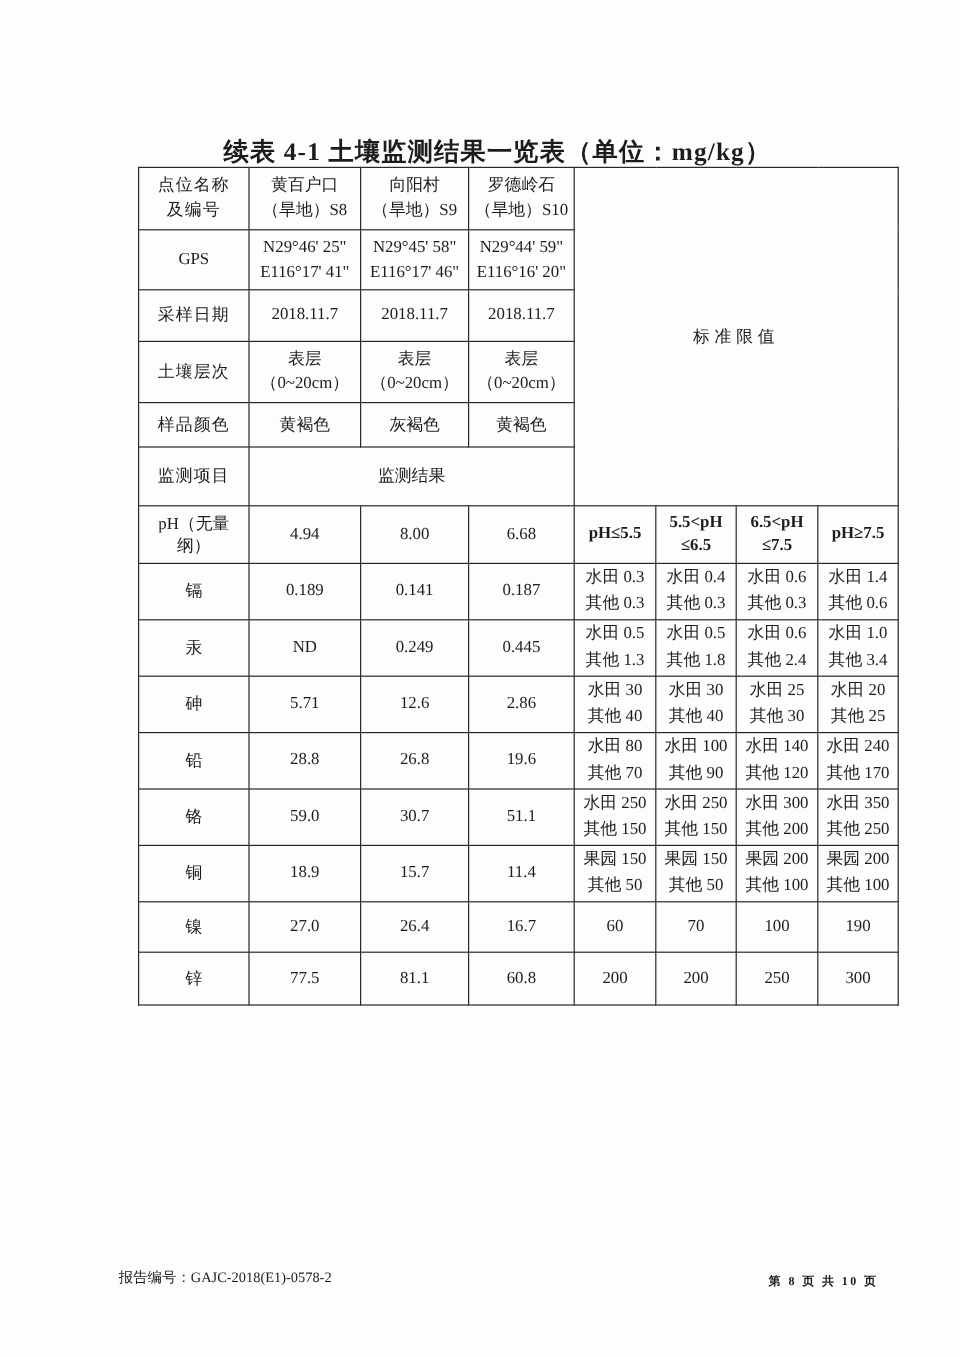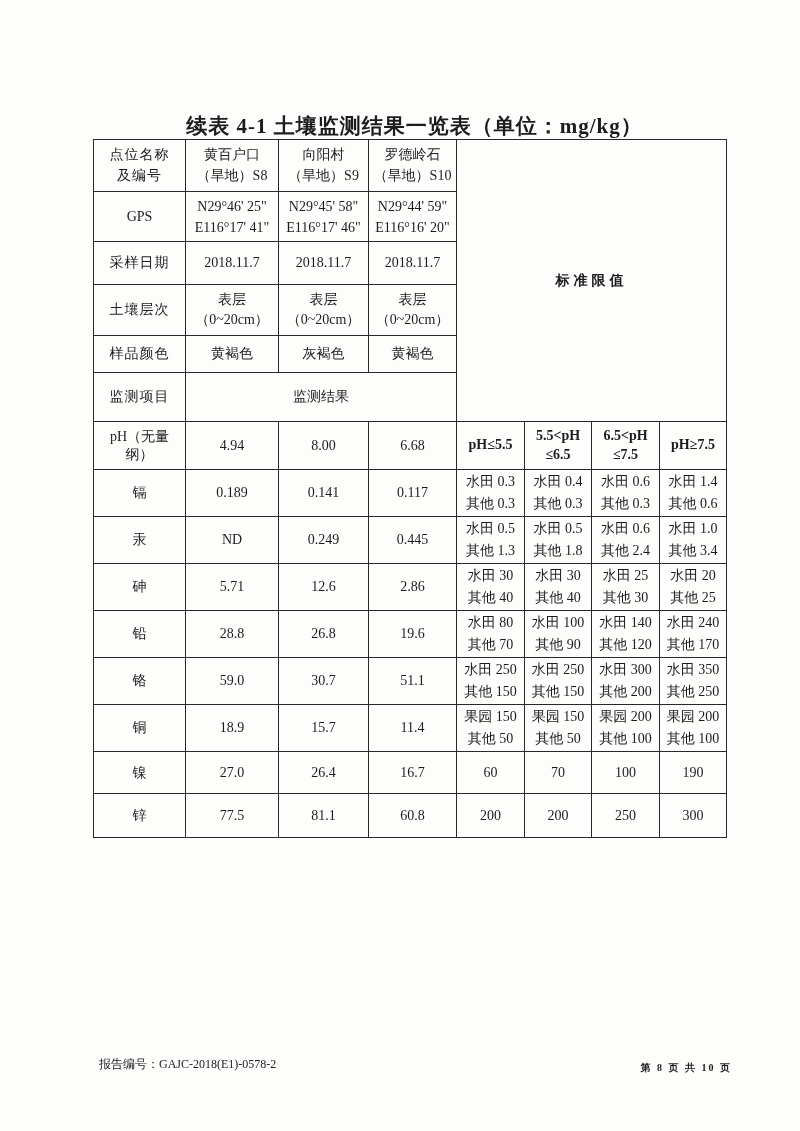--- a/index.html
+++ b/index.html
@@ -19,37 +19,37 @@
     position:absolute;
     top:112px; left:98px; width:633px;
     text-align:center;
     font-weight:bold;
     font-size:21px;
     letter-spacing:1px;
     white-space:nowrap;
   }
   table.grid {
     position:absolute;
-    top:139px; left:93px;
+    top:139px; left:115px;
     border-collapse:collapse;
     table-layout:fixed;
   }
   table.grid td {
     border:1.5px solid #282828;
     text-align:center;
     vertical-align:middle;
     font-size:14px;
     padding:0 2px;
     overflow:hidden;
   }
   .pre { white-space:pre-line; line-height:1.45; }
   .gps { font-size:13.5px; line-height:1.5; }
   .lim { font-weight:normal; font-size:13.5px; line-height:1.55; }
   .phh { font-weight:bold; font-size:14px; line-height:1.35; }
-  .std { font-size:14.5px; letter-spacing:4px;font-weight:bold; }
+  .std { font-size:14.5px; letter-spacing:4px; }
   .val { font-size:14.5px; }
   .lblcol { letter-spacing:1px; }
   
   .hr1{height:52px} .hr2{height:50px} .hr3{height:43px} .hr4{height:51px}
   .hr5{height:37px} .hr6{height:49px} .hr7{height:48px} .hrm{height:47px}
   .hr14{height:42px} .hr15{height:44px}
   .footer-left {
     position:absolute; top:1056px; left:99px;
     font-weight:normal; font-size:12px;
   }
@@ -139,21 +139,21 @@
 ≤6.5</td>
       <td class="pre phh">6.5&lt;pH
 ≤7.5</td>
       <td class="pre phh">pH≥7.5</td>
     </tr>
 
     <tr class="hrm">
       <td>镉</td>
       <td class="val">0.189</td>
       <td class="val">0.141</td>
-      <td class="val">0.117</td>
+      <td class="val">0.187</td>
       <td class="pre lim">水田 0.3
 其他 0.3</td>
       <td class="pre lim">水田 0.4
 其他 0.3</td>
       <td class="pre lim">水田 0.6
 其他 0.3</td>
       <td class="pre lim">水田 1.4
 其他 0.6</td>
     </tr>
 

